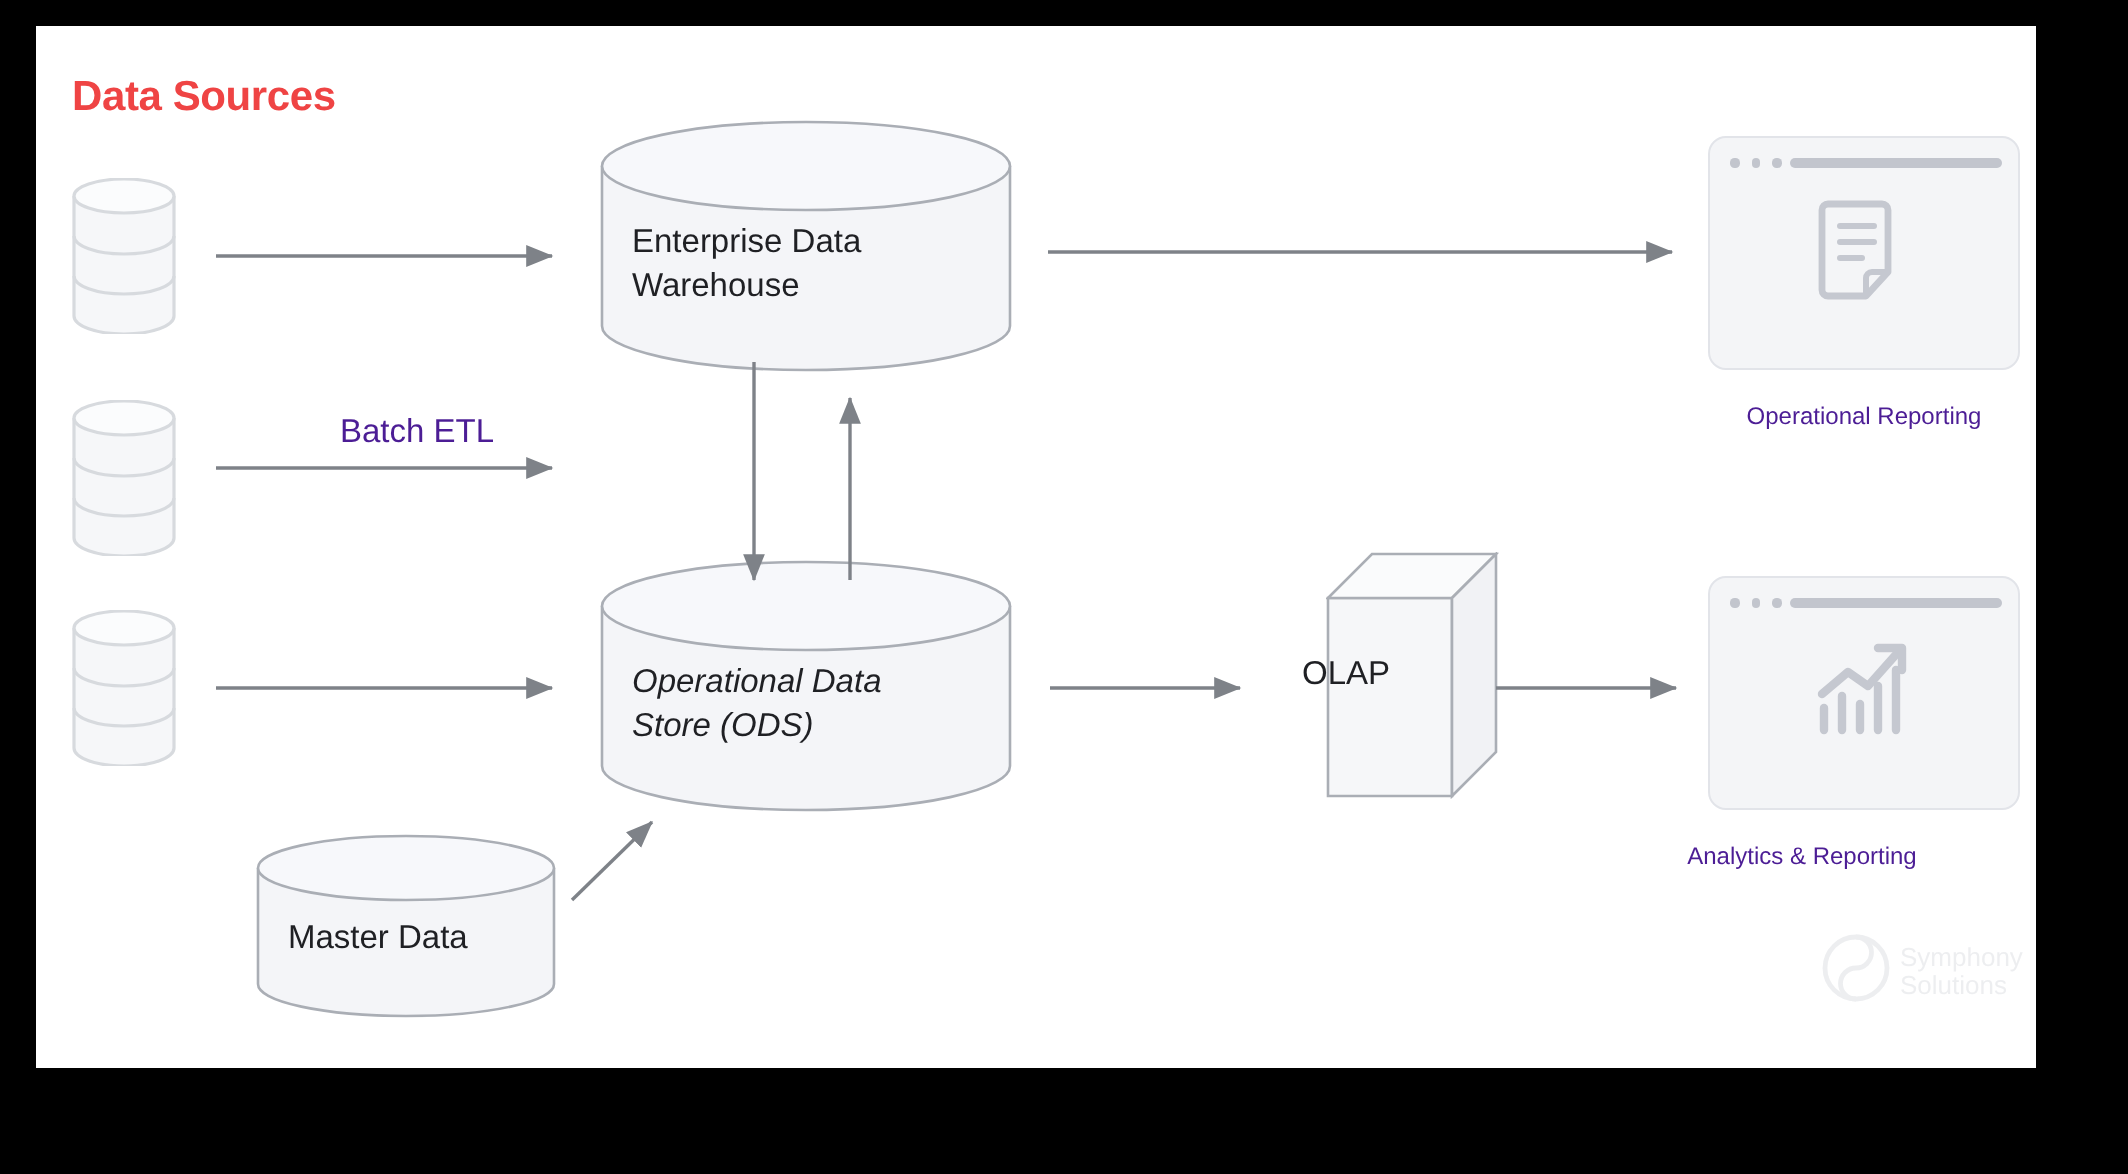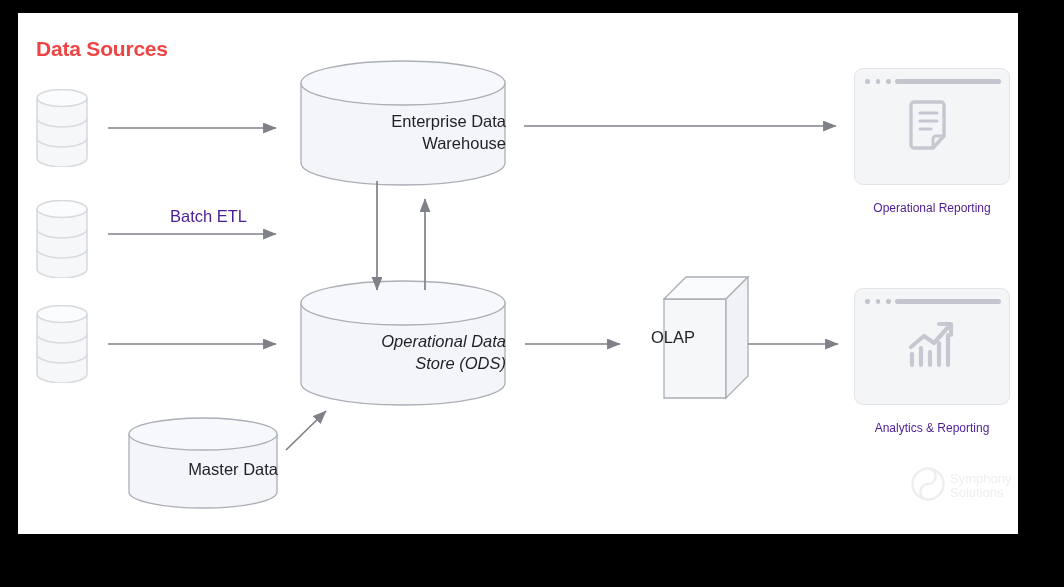--- a/index.html
+++ b/index.html
@@ -46,23 +46,23 @@
   }
   .src-db svg { display:block; width:52px; height:78px; }
 
   
   .cyl {
     position: absolute;
   }
   .cyl svg { display: block; }
   .cyl .cyl-label {
     position: absolute;
-    left: 0;
+    left: 16px;
     width: 100%;
-    text-align: right;
+    text-align: left;
     font-size: 16.5px;
     color: #1f2024;
     line-height: 1.35;
     pointer-events: none;
   }
   
   #olap-cube {
     position: absolute;
     left: 612px;
     top: 263px;
@@ -255,21 +255,21 @@
           <line x1="6" y1="46" x2="6" y2="35" stroke="#c5c8d0" stroke-width="4.2" stroke-linecap="round"></line>
           <line x1="15" y1="46" x2="15" y2="29" stroke="#c5c8d0" stroke-width="4.2" stroke-linecap="round"></line>
           <line x1="24" y1="46" x2="24" y2="33" stroke="#c5c8d0" stroke-width="4.2" stroke-linecap="round"></line>
           <line x1="33" y1="46" x2="33" y2="24" stroke="#c5c8d0" stroke-width="4.2" stroke-linecap="round"></line>
           <line x1="42" y1="46" x2="42" y2="16" stroke="#c5c8d0" stroke-width="4.2" stroke-linecap="round"></line>
           <polyline points="5,28 18,17 28,24 44,6" fill="none" stroke="#c5c8d0" stroke-width="4.2" stroke-linecap="round" stroke-linejoin="round"></polyline>
           <polyline points="33,5 45,5 45,16" fill="none" stroke="#c5c8d0" stroke-width="4.2" stroke-linecap="round" stroke-linejoin="round"></polyline>
         </svg>
       </div>
     </div>
-    <div class="card-caption" style="left:784px; top:408px;">Analytics &amp; Reporting</div>
+    <div class="card-caption" style="left:753px; top:408px;">Analytics &amp; Reporting</div>
 
     <svg id="arrows" viewBox="0 0 1000 521">
       <defs>
         <marker id="ah" markerWidth="9" markerHeight="9" refX="7.6" refY="3.2" orient="auto">
           <path d="M0,0 L8,3.2 L0,6.4 z" fill="#7e8288"></path>
         </marker>
       </defs>
 
       <line x1="90" y1="115" x2="258" y2="115" stroke="#7e8288" stroke-width="1.7" marker-end="url(#ah)"></line>
 

